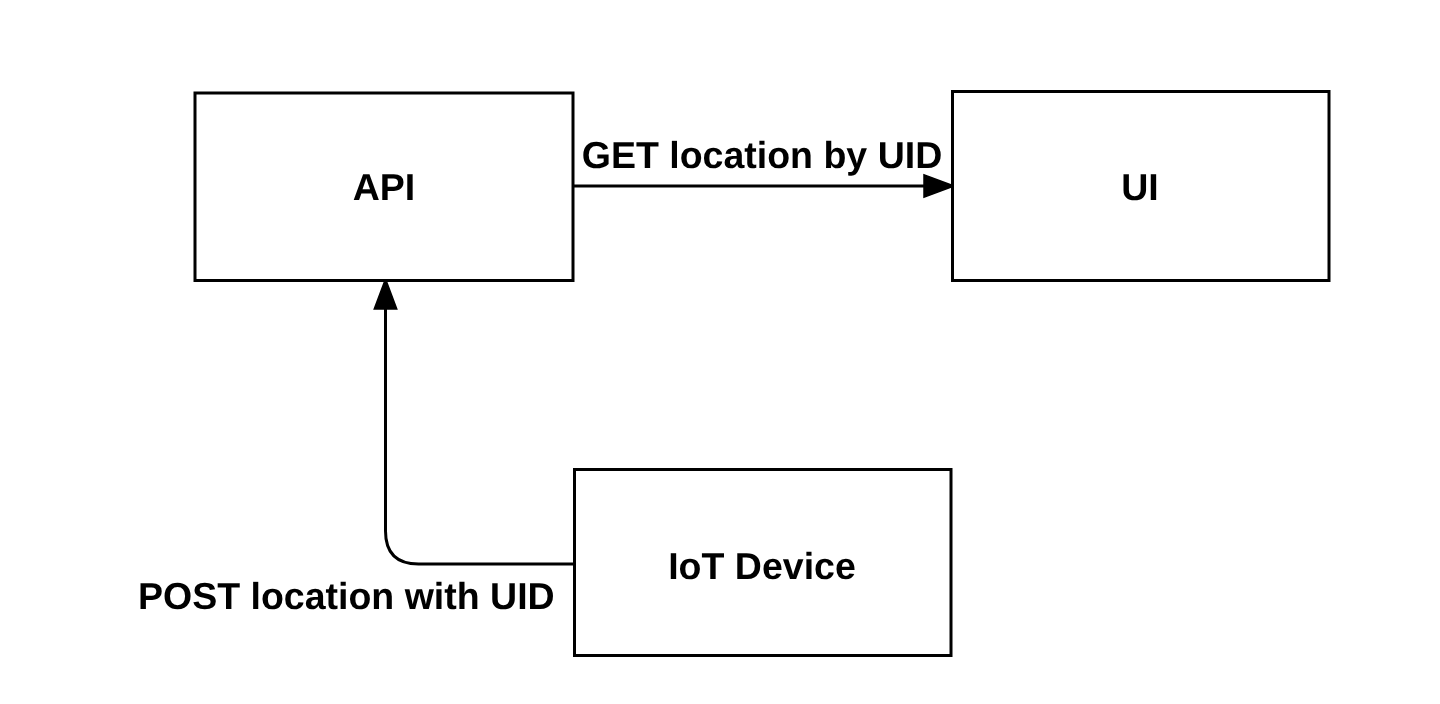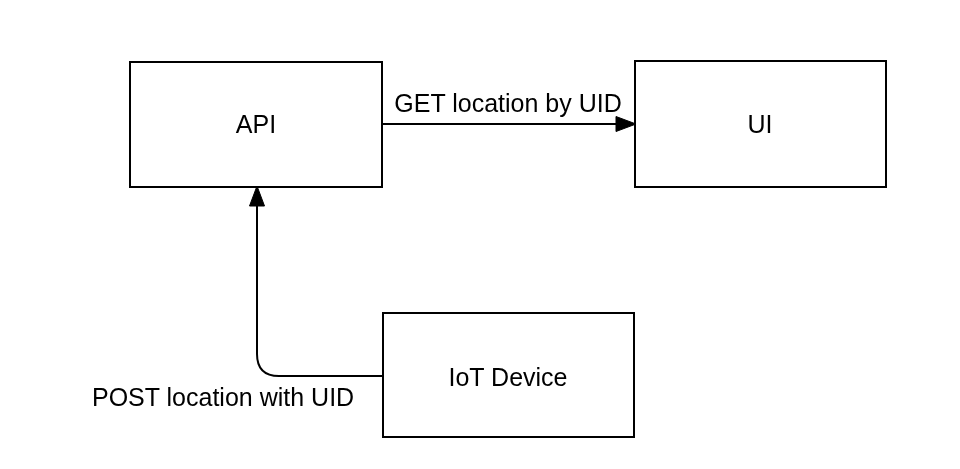--- a/index.html
+++ b/index.html
@@ -12,20 +12,21 @@
     padding: 0;
     width: 960px;
     height: 469px;
     background: var(--bg);
     overflow: hidden;
   }
   .diagram-wrap {
     position: relative;
     width: 960px;
     height: 469px;
+    font-weight: bold;
   }
   svg {
     display: block;
   }
   .node-rect {
     fill: var(--bg);
     stroke: var(--stroke);
     stroke-width: 2;
   }
   .edge-line {

